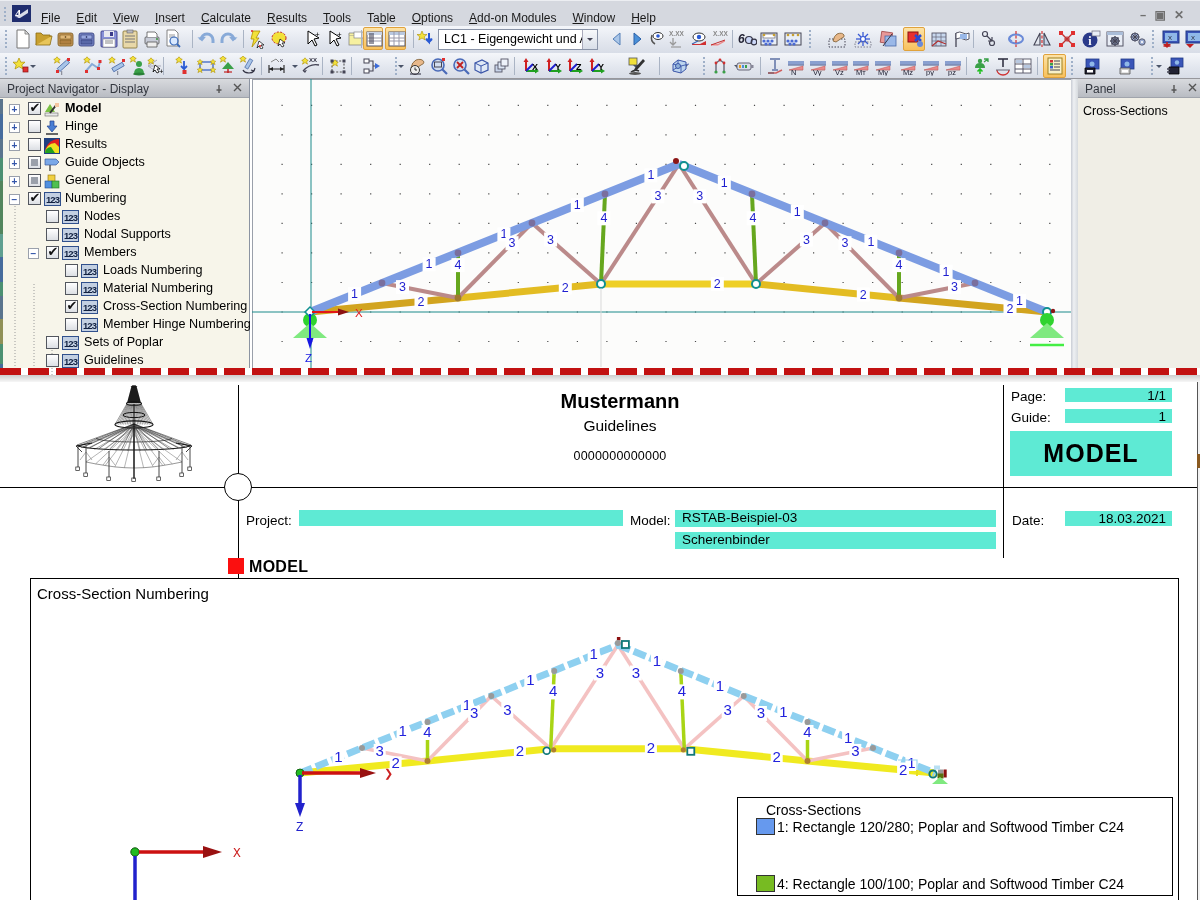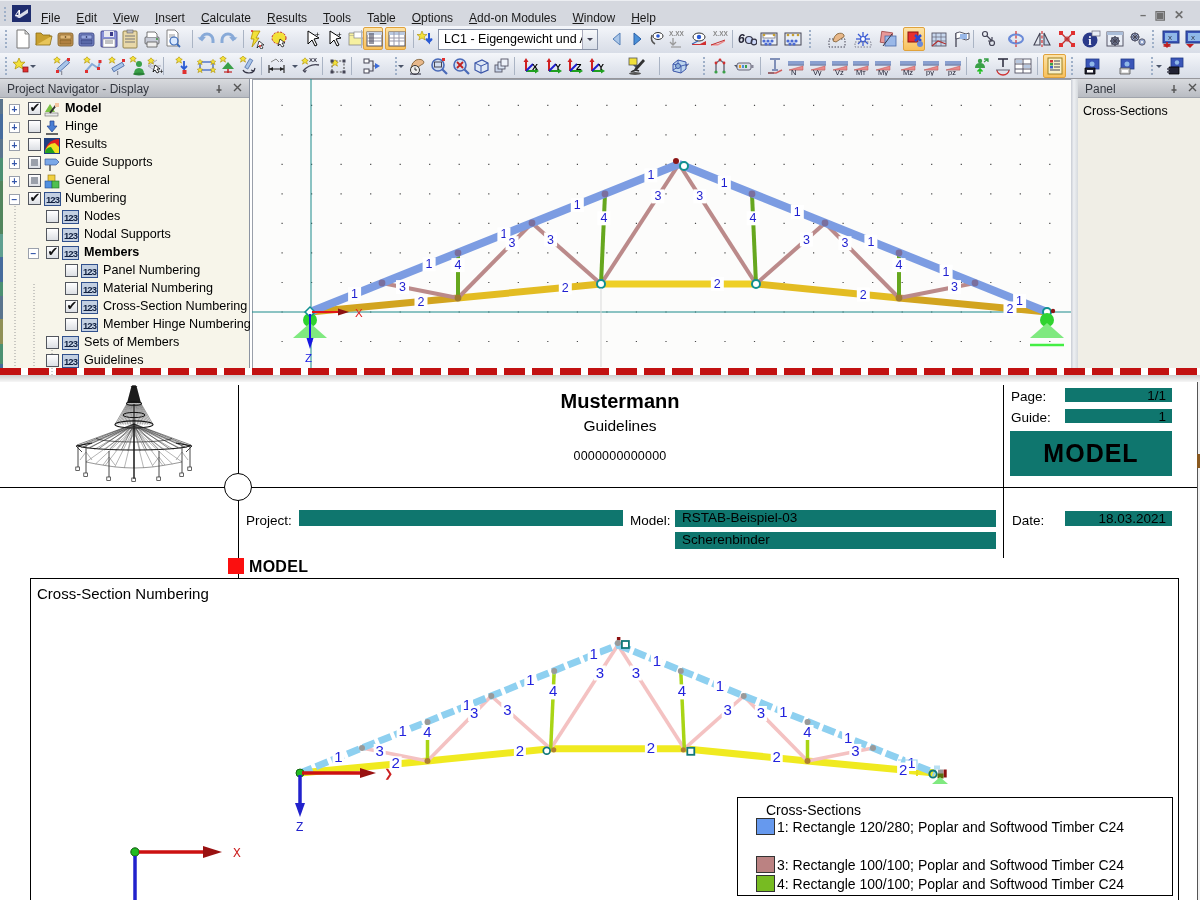--- a/index.html
+++ b/index.html
@@ -33,21 +33,21 @@
 
 #rpanel{left:1078px;top:79px;width:126px;height:289px;background:#f0eee6}
 #rlist{position:absolute;left:4px;top:40px;width:115px;height:246px;background:#fff;border:1px solid #9aa0aa;font-size:12px}
 .sw{display:inline-block;width:13px;height:13px;border:1px solid #555;vertical-align:-2px;margin-right:3px}
 
 #reddash{left:0;top:368px;width:1200px;height:7px;background:repeating-linear-gradient(90deg,#c21111 0 21px,rgba(200,200,200,0) 21px 28px)}
 #dashshadow{left:0;top:375px;width:1200px;height:7px;background:linear-gradient(#cdcdcd,#f7f7f7)}
 
 #print{left:0;top:382px;width:1076px;height:518px;background:#fff}
 .blk{position:absolute;background:#000}
-.gbox{position:absolute;background:#0f766e;font-size:13px;color:#000}
+.gbox{position:absolute;background:#5eead4;font-size:13px;color:#000}
 #frame{position:absolute;left:30px;top:196px;width:1149px;height:330px;border:1.5px solid #000}
 #legend{position:absolute;left:737px;top:415px;width:436px;height:99px;border:1.2px solid #000;background:#fff;font-size:14px}
 .lsw{display:inline-block;width:19px;height:17px;border:1px solid #333;vertical-align:-3px;margin-right:2px}
 </style></head><body>
 <div id="page">
 <div id="menubar" class="abs"><span style="display:inline-block;width:1px"></span><span class="grip" style="height:16px;margin-top:5px"></span><span style="display:inline-block;margin:3px 2px 0 2px;vertical-align:top"><svg width="19" height="19">
           <rect x="0" y="1" width="19" height="17" fill="#1f2d6e"></rect>
           <text x="3" y="14" font-size="12" font-weight="bold" fill="#fff" font-family="Liberation Serif">4</text>
           <path d="M4 13 L16 5 L16 9 L8 14 Z" fill="#d8dce8"></path>
         </svg></span><span class="mi"><u>F</u>ile</span><span class="mi"><u>E</u>dit</span><span class="mi"><u>V</u>iew</span><span class="mi"><u>I</u>nsert</span><span class="mi"><u>C</u>alculate</span><span class="mi"><u>R</u>esults</span><span class="mi"><u>T</u>ools</span><span class="mi">Ta<u class="u">b</u>le</span><span class="mi"><u>O</u>ptions</span><span class="mi"><u>A</u>dd-on Modules</span><span class="mi"><u>W</u>indow</span><span class="mi"><u>H</u>elp</span><span style="position:absolute;right:8px;top:7px;color:#6f6f6f;font-size:12px;font-weight:bold;letter-spacing:8px;font-family:Liberation Mono">–▣✕</span></div>
@@ -629,21 +629,21 @@
           </svg></span>
         <span class="abs" style="left:65px;top:1px;font-weight:normal">Results</span>
       </div>
       <div class="trow" style="left:0;top:75px;width:250px">
         <span class="exp" style="left:9px">+</span>
         <span class="cb part" style="left:28px"></span>
         <span class="abs" style="left:44px;top:2px"><svg width="16" height="16">
             <polygon points="1,3 12,3 15,6 12,9 1,9" fill="#7aa8e8" stroke="#3a5a9a" stroke-width="0.7"></polygon>
             <line x1="6" y1="9" x2="6" y2="15" stroke="#555" stroke-width="1.5"></line>
           </svg></span>
-        <span class="abs" style="left:65px;top:1px;font-weight:normal">Guide Supports</span>
+        <span class="abs" style="left:65px;top:1px;font-weight:normal">Guide Objects</span>
       </div>
       <div class="trow" style="left:0;top:93px;width:250px">
         <span class="exp" style="left:9px">+</span>
         <span class="cb part" style="left:28px"></span>
         <span class="abs" style="left:44px;top:2px"><svg width="16" height="16">
             <rect x="4" y="1" width="7" height="7" fill="#f0d040" stroke="#907010" stroke-width="0.6"></rect>
             <rect x="1" y="7" width="7" height="7" fill="#5090e0" stroke="#204a90" stroke-width="0.6"></rect>
             <rect x="8" y="7" width="7" height="7" fill="#50c050" stroke="#207020" stroke-width="0.6"></rect>
           </svg></span>
         <span class="abs" style="left:65px;top:1px;font-weight:normal">General</span>
@@ -673,29 +673,29 @@
           </svg></span>
         <span class="abs" style="left:84px;top:1px;font-weight:normal">Nodal Supports</span>
       </div>
       <div class="trow" style="left:0;top:165px;width:250px">
         <span class="exp" style="left:28px">−</span>
         <span class="cb chk" style="left:46px"></span>
         <span class="abs" style="left:62px;top:2px"><svg width="17" height="14">
             <rect x="0.5" y="0.5" width="16" height="13" fill="#c3d0e2" stroke="#30508c"></rect>
             <text x="8.5" y="10.5" font-size="9.5" font-weight="bold" fill="#102040" text-anchor="middle" font-family="Liberation Sans" letter-spacing="-1">123</text>
           </svg></span>
-        <span class="abs" style="left:84px;top:1px;font-weight:bold">Members</span>
+        <span class="abs" style="left:84px;top:1px;font-weight:normal">Members</span>
       </div>
       <div class="trow" style="left:0;top:183px;width:250px">
         <span class="cb" style="left:65px"></span>
         <span class="abs" style="left:81px;top:2px"><svg width="17" height="14">
             <rect x="0.5" y="0.5" width="16" height="13" fill="#c3d0e2" stroke="#30508c"></rect>
             <text x="8.5" y="10.5" font-size="9.5" font-weight="bold" fill="#102040" text-anchor="middle" font-family="Liberation Sans" letter-spacing="-1">123</text>
           </svg></span>
-        <span class="abs" style="left:103px;top:1px;font-weight:normal">Panel Numbering</span>
+        <span class="abs" style="left:103px;top:1px;font-weight:normal">Loads Numbering</span>
       </div>
       <div class="trow" style="left:0;top:201px;width:250px">
         <span class="cb" style="left:65px"></span>
         <span class="abs" style="left:81px;top:2px"><svg width="17" height="14">
             <rect x="0.5" y="0.5" width="16" height="13" fill="#c3d0e2" stroke="#30508c"></rect>
             <text x="8.5" y="10.5" font-size="9.5" font-weight="bold" fill="#102040" text-anchor="middle" font-family="Liberation Sans" letter-spacing="-1">123</text>
           </svg></span>
         <span class="abs" style="left:103px;top:1px;font-weight:normal">Material Numbering</span>
       </div>
       <div class="trow" style="left:0;top:219px;width:250px">
@@ -713,21 +713,21 @@
             <text x="8.5" y="10.5" font-size="9.5" font-weight="bold" fill="#102040" text-anchor="middle" font-family="Liberation Sans" letter-spacing="-1">123</text>
           </svg></span>
         <span class="abs" style="left:103px;top:1px;font-weight:normal">Member Hinge Numbering</span>
       </div>
       <div class="trow" style="left:0;top:255px;width:250px">
         <span class="cb" style="left:46px"></span>
         <span class="abs" style="left:62px;top:2px"><svg width="17" height="14">
             <rect x="0.5" y="0.5" width="16" height="13" fill="#c3d0e2" stroke="#30508c"></rect>
             <text x="8.5" y="10.5" font-size="9.5" font-weight="bold" fill="#102040" text-anchor="middle" font-family="Liberation Sans" letter-spacing="-1">123</text>
           </svg></span>
-        <span class="abs" style="left:84px;top:1px;font-weight:normal">Sets of Members</span>
+        <span class="abs" style="left:84px;top:1px;font-weight:normal">Sets of Poplar</span>
       </div>
       <div class="trow" style="left:0;top:273px;width:250px">
         <span class="cb" style="left:46px"></span>
         <span class="abs" style="left:62px;top:2px"><svg width="17" height="14">
             <rect x="0.5" y="0.5" width="16" height="13" fill="#c3d0e2" stroke="#30508c"></rect>
             <text x="8.5" y="10.5" font-size="9.5" font-weight="bold" fill="#102040" text-anchor="middle" font-family="Liberation Sans" letter-spacing="-1">123</text>
           </svg></span>
         <span class="abs" style="left:84px;top:1px;font-weight:normal">Guidelines</span>
       </div>
       <svg class="abs" style="left:0;top:20px" width="3" height="270" opacity="0.8">
@@ -1102,18 +1102,17 @@
         <rect x="934" y="765.5" width="6" height="4" fill="#b8e0f4"></rect>
         <circle cx="135" cy="852" r="4.2" fill="#22bb22" stroke="#115511"></circle>
         <line x1="139" y1="852" x2="205" y2="852" stroke="#cc1111" stroke-width="3.5"></line>
         <polygon points="222,852 203,846 203,858" fill="#991111"></polygon>
         <text x="233" y="857" font-size="13" fill="#cc2222" font-family="Liberation Mono">X</text>
         <line x1="135" y1="856" x2="135" y2="900" stroke="#2222cc" stroke-width="3.5"></line>
       </svg>
       <div id="legend">
         <div class="abs" style="left:28px;top:4px">Cross-Sections</div>
         <div class="abs" style="left:18px;top:20px;white-space:nowrap"><span class="lsw" style="background:#6699ee"></span>1: Rectangle 120/280; Poplar and Softwood Timber C24</div>
-        <div class="abs" style="left:18px;top:58px;white-space:nowrap"><span class="lsw" style="background:#bb8282"></span>3: Rectangle 100/100; Poplar and Softwood Timber C24</div>
         <div class="abs" style="left:18px;top:77px;white-space:nowrap"><span class="lsw" style="background:#77bb22"></span>4: Rectangle 100/100; Poplar and Softwood Timber C24</div>
       </div>
       <div class="abs" style="left:1197px;top:0;width:3px;height:518px;background:#f2f2f2;border-left:1.5px solid #555"></div>
       <div class="abs" style="left:1197px;top:72px;width:3px;height:14px;background:#8a5a20"></div>
     </div>
   </div>
 </body></html>

